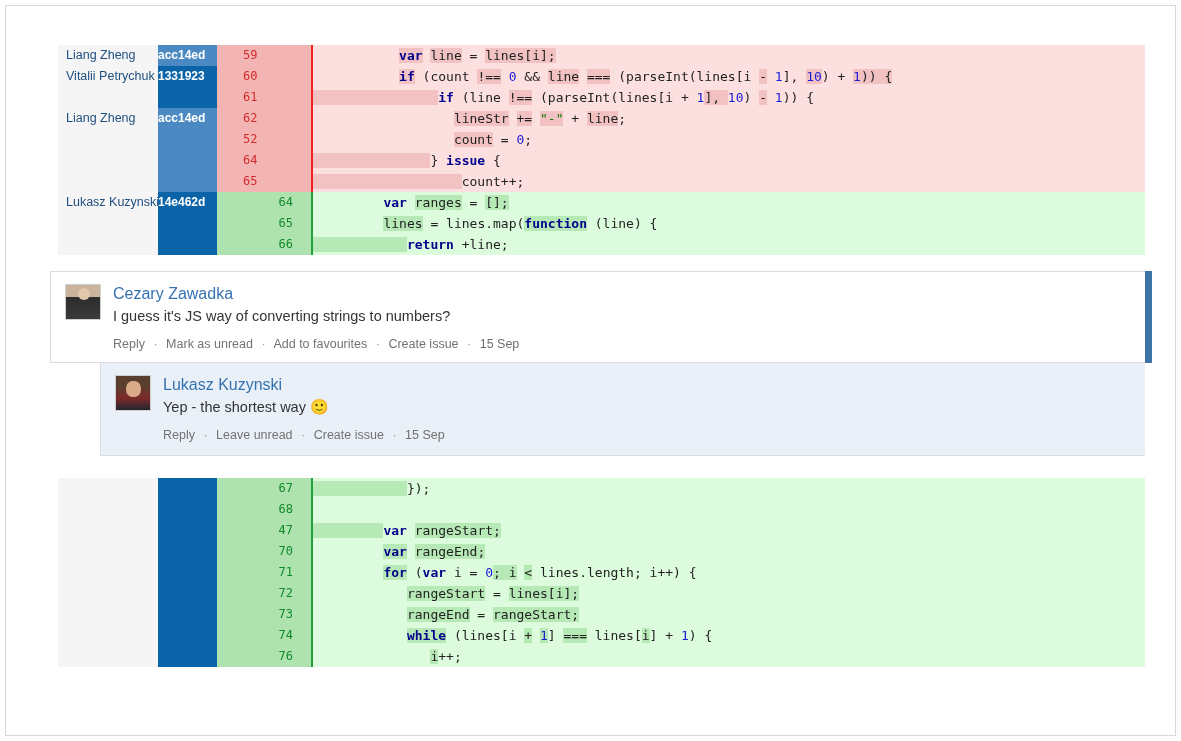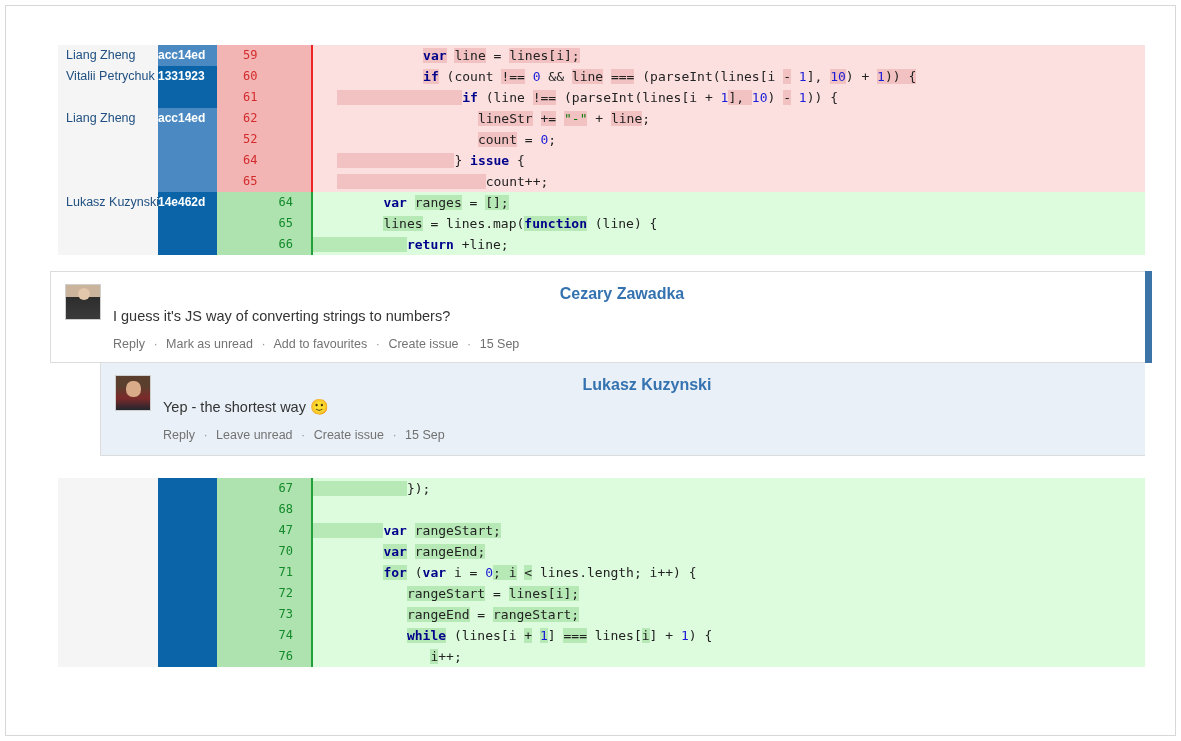--- a/index.html
+++ b/index.html
@@ -68,21 +68,21 @@
     flex: 1 1 auto;
     font-family: "DejaVu Sans Mono", monospace;
     font-size: 13px;
     color: #222222;
     overflow: hidden;
     position: relative;
   }
 
   
   .row-del .c-num { background: #f3b4b4; color: #d32b2b; padding-left: 26px; text-align: left; }
-  .row-del .c-code { background: #fce0e0; border-left: 2px solid #ee2222; padding-left: 24px; }
+  .row-del .c-code { background: #fce0e0; border-left: 2px solid #ee2222; }
   .row-del .c-code .hl { background: #f2c2c2; }
 
   
   .row-add .c-num { background: #aee3b0; color: #13892a; padding-right: 18px; text-align: right; }
   .row-add .c-code { background: #ddfbdd; border-left: 2px solid #22a03a; }
   .row-add .c-code .hl { background: #b6e9b6; }
 
   .kw  { color: #00008b; font-weight: bold; }
   .num { color: #1c1cd6; }
   .str { color: #0a7a0a; }
@@ -132,22 +132,22 @@
     content: ""; position: absolute; left: 12px; top: 3px;
     width: 12px; height: 12px; border-radius: 50%; background: #e2c7ac;
   }
   .avatar.av2 { background: linear-gradient(#5a3f2e 0%, #5a3f2e 30%, #7d2a2a 65%, #22262e 100%); }
   .avatar.av2::after {
     content: ""; position: absolute; left: 10px; top: 5px;
     width: 15px; height: 16px; border-radius: 45%; background: #d9ab88;
   }
   .cbody { flex: 1 1 auto; min-width: 0; }
   .cname {
-    font-size: 16px; font-weight: bold; color: #3572b0;
-    line-height: 20px; margin-bottom: 2px; text-align: center;
+    font-size: 16px; font-weight: normal; color: #3572b0;
+    line-height: 20px; margin-bottom: 2px;
   }
   .ctext {
     font-size: 14.5px; color: #333333; line-height: 20px;
     margin-bottom: 10px;
   }
   .cactions {
     font-size: 12.5px; color: #707070; line-height: 16px;
   }
   .cactions a {
     color: #737373; text-decoration: none;

